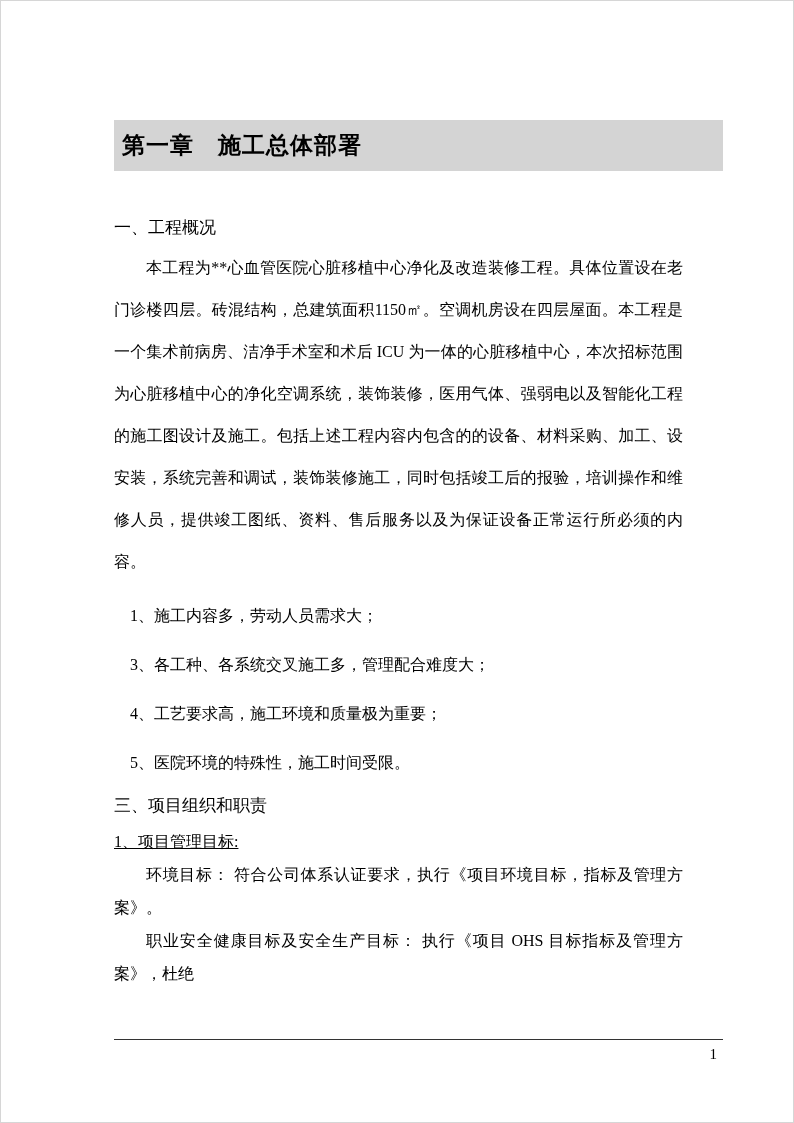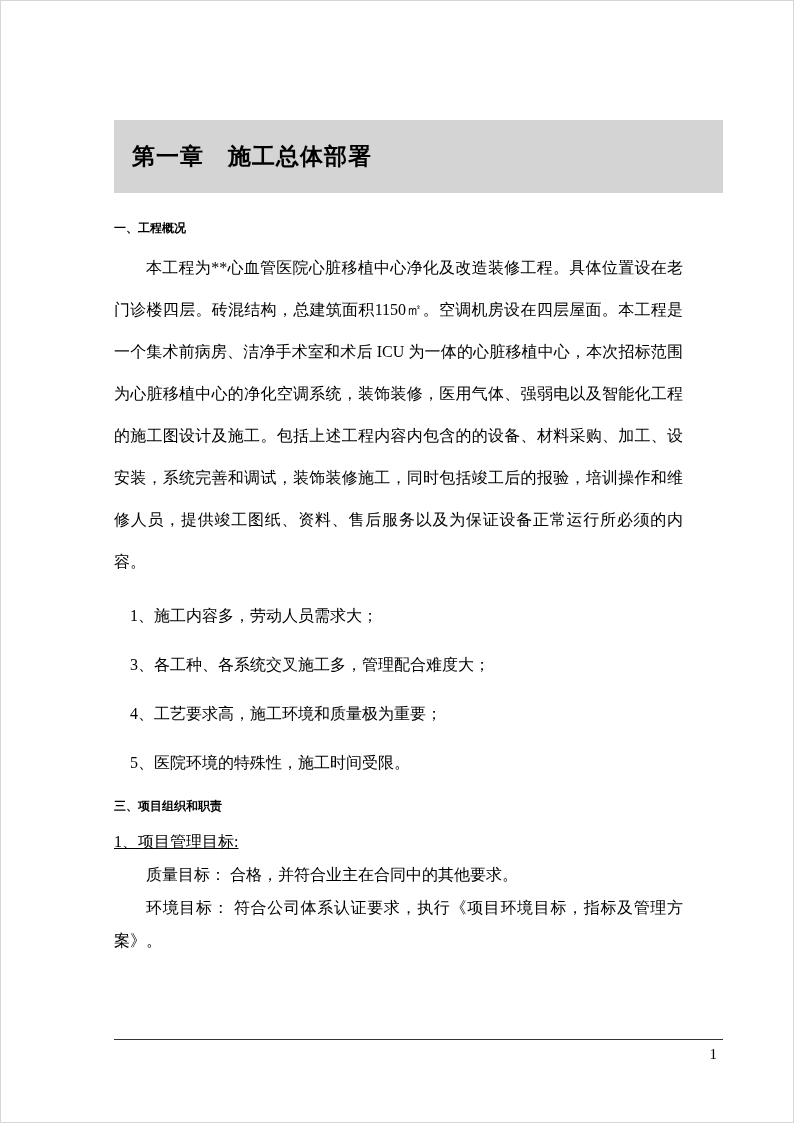--- a/index.html
+++ b/index.html
@@ -16,45 +16,44 @@
     font-family: "Liberation Serif", "DejaVu Serif", serif;
     box-sizing: border-box;
     border: 1px solid #d6d6d6;
     overflow: hidden;
   }
   .chapter-box {
     position: absolute;
     left: 113px;
     top: 119px;
     width: 609px;
-    height: 73px;
+    height: 51px;
     background: #d4d4d4;
     display: flex;
     align-items: center;
     box-sizing: border-box;
-    padding-left: 10px;
   }
   .chapter-title {
     margin: 0;
     padding-left: 8px;
     font-family: "Liberation Sans", "DejaVu Sans", sans-serif;
     font-weight: bold;
     font-size: 23px;
     letter-spacing: 1px;
     color: #000000;
   }
   .content {
     position: absolute;
     left: 113px;
     top: 192px;
     width: 569px;
   }
   .section-heading {
-    font-size: 12px;
-    font-weight: bold;
+    font-size: 17px;
+    font-weight: normal;
     line-height: 22px;
     margin: 12px 0 8px 0;
   }
   .section-heading.first {
     margin-top: 24px;
   }
   .body-para {
     font-size: 16px;
     line-height: 42px;
     margin: 0;
@@ -113,22 +112,22 @@
     <p class="list-item">1、施工内容多，劳动人员需求大；</p>
     <p class="list-item">3、各工种、各系统交叉施工多，管理配合难度大；</p>
     <p class="list-item">4、工艺要求高，施工环境和质量极为重要；</p>
     <p class="list-item">5、医院环境的特殊性，施工时间受限。</p>
 
     <h2 class="section-heading">三、项目组织和职责</h2>
 
 
     <p class="sub-heading">1、项目管理目标:</p>
 
-    <p class="goal-line">质量目标：  合格，并符合业主在合同中的其他要求。</p>
     <p class="goal-line">环境目标：  符合公司体系认证要求，执行《项目环境目标，指标及管理方案》。</p>
+    <p class="goal-line">职业安全健康目标及安全生产目标：  执行《项目 OHS 目标指标及管理方案》，杜绝</p>
 
   </main>
 
   <footer class="page-footer">
     <span class="page-number">1</span>
   </footer>
 
 </div>
 
 </body></html>

